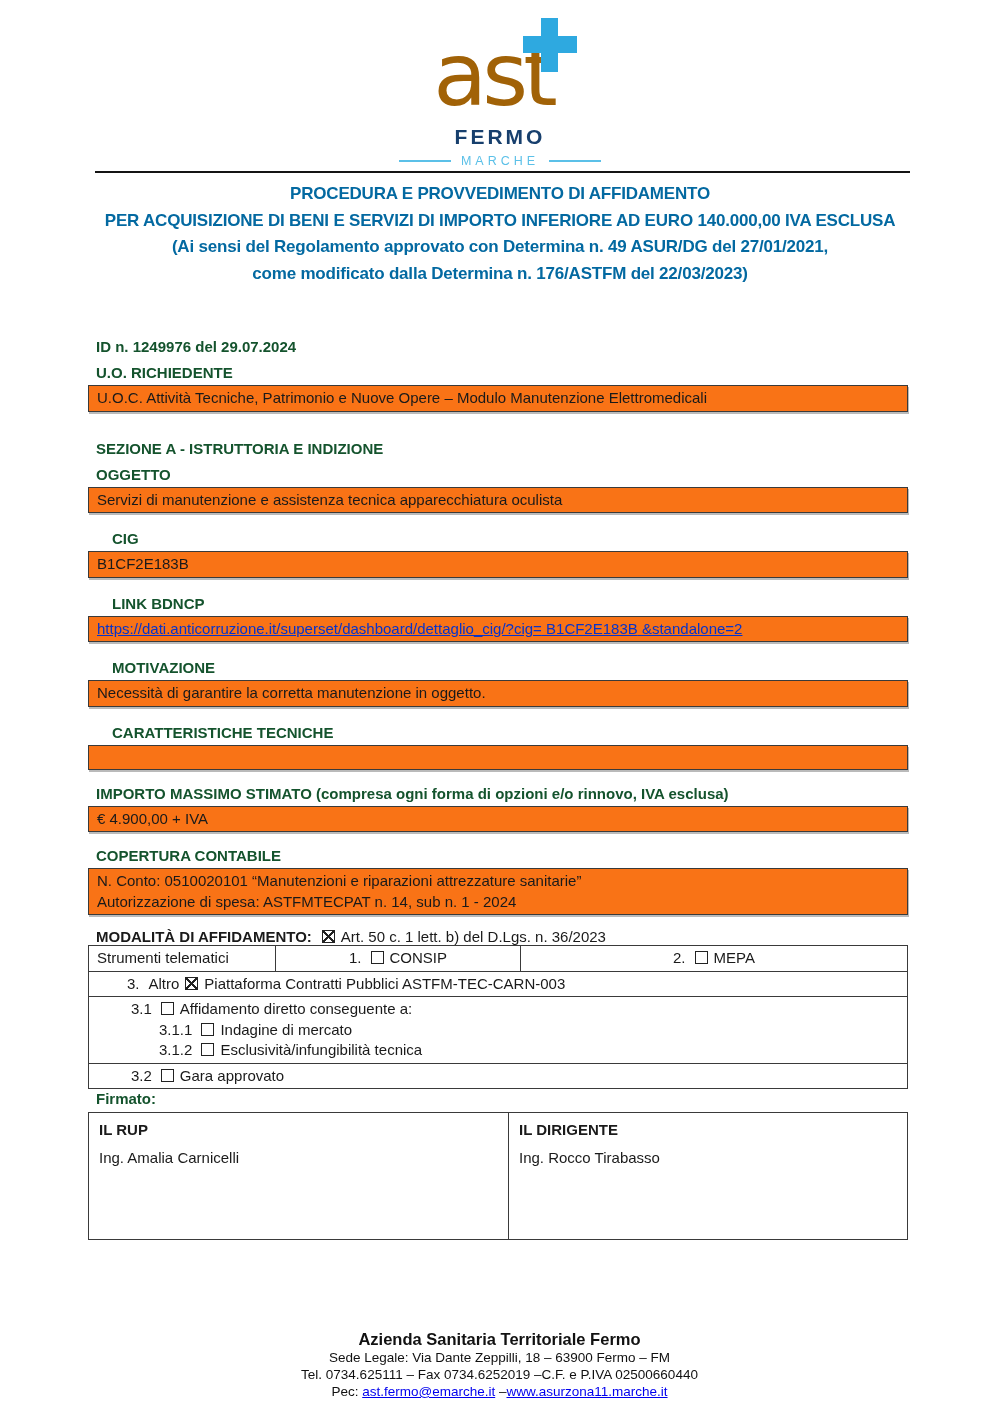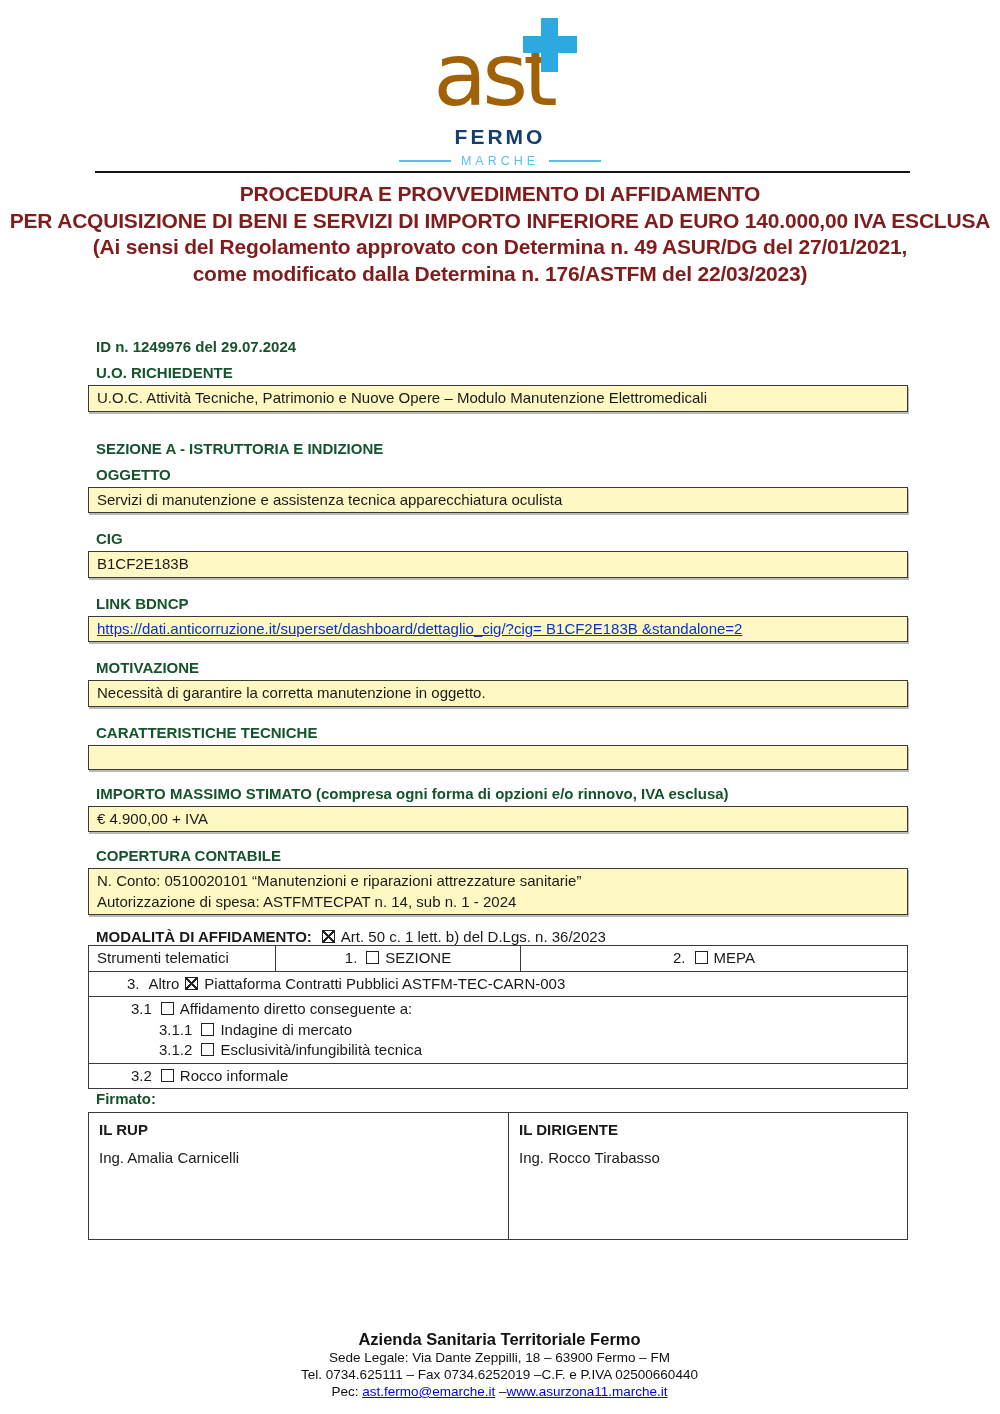--- a/index.html
+++ b/index.html
@@ -17,32 +17,32 @@
                  linear-gradient(#2EA9E0,#2EA9E0) center/32% 100% no-repeat; }
   .logo-fermo { margin-top:9px; font-size:21px; font-weight:bold; color:#173F6D; letter-spacing:3px; }
   .logo-marche { margin-top:5px; display:flex; align-items:center; justify-content:center; gap:10px;
                  color:#5BC0E8; font-size:12.5px; letter-spacing:4px; }
   .logo-marche .line { width:52px; height:2px; background:#5BC0E8; }
 
   .top-rule { position:absolute; top:171px; left:95px; width:815px; height:2px; background:#141414; }
 
   
   .title-block { position:absolute; top:181px; left:0; right:0; text-align:center;
-                 font-weight:bold; font-size:21px; line-height:26.5px; letter-spacing:-0.2px; color:#7f1d1d; }
+                 font-weight:bold; font-size:17px; line-height:26.5px; letter-spacing:-0.2px; color:#0369a1; }
 
   
   .content { position:absolute; top:330px; left:88px; width:820px; padding-top:7px; font-size:15px; }
   .lbl { font-weight:bold; line-height:20px; padding-left:8px; color:#14532d; }
   .box { border:1.5px solid #3a3a3a; box-shadow:1px 2px 0 rgba(130,130,130,0.55);
-         background:#fef9c3; min-height:25px; padding:2px 8px; line-height:20.5px; }
+         background:#f97316; min-height:25px; padding:2px 8px; line-height:20.5px; }
   .mt-id { margin-top:0; }
   .mt-lbl-s { margin-top:6px; }
   .mt-box { margin-top:2px; }
   .mt-sec { margin-top:27px; }
-  .mt-lbl { margin-top:16px; }
+  .mt-lbl { margin-top:16px;margin-left:16px; }
   .mt-lbl2 { margin-top:14px; }
 
   a { color:#0633CC; text-decoration:underline; }
   .footer a { color:#0000EE; }
 
   
   .cb { display:inline-block; width:13px; height:13px; border:1.4px solid #222; vertical-align:-1px;
         margin:0 6px 0 0; position:relative; background:#fff; }
   .cb.checked { background:
         linear-gradient(45deg, transparent 43%, #222 45%, #222 55%, transparent 57%),
@@ -153,21 +153,21 @@
 
     <div class="modalita-line">
       <span class="mlabel">MODALITÀ DI AFFIDAMENTO:</span><span class="cb checked"></span><span>Art. 50 c. 1 lett. b) del D.Lgs. n. 36/2023</span>
     </div>
 
     <table class="ptable">
       <tbody>
           <tr>
         <td class="c1">Strumenti telematici</td>
         <td class="c2">
-          <span class="num">1.</span><span class="cb"></span><span>SEZIONE</span>
+          <span class="num">1.</span><span class="cb"></span><span>CONSIP</span>
         </td>
         <td class="c3">
           <span class="num">2.</span><span class="cb"></span><span>MEPA</span>
         </td>
       </tr>
       <tr>
         <td colspan="3" class="r2">
           <span class="num">3.</span><span style="margin-right:6px;">Altro</span><span class="cb checked"></span><span>Piattaforma Contratti Pubblici ASTFM-TEC-CARN-003</span>
         </td>
       </tr>
@@ -179,21 +179,21 @@
           <div class="ln2">
             <span class="num">3.1.1</span><span class="cb"></span><span>Indagine di mercato</span>
           </div>
           <div class="ln3">
             <span class="num">3.1.2</span><span class="cb"></span><span>Esclusività/infungibilità tecnica</span>
           </div>
         </td>
       </tr>
       <tr>
         <td colspan="3" class="r4">
-          <span class="num">3.2</span><span class="cb"></span><span>Rocco informale</span>
+          <span class="num">3.2</span><span class="cb"></span><span>Gara approvato</span>
         </td>
       </tr>
     </tbody>
       </table>
 
     <div class="lbl firmato">Firmato:</div>
 
     <table class="stable">
       <tbody>
           <tr>

